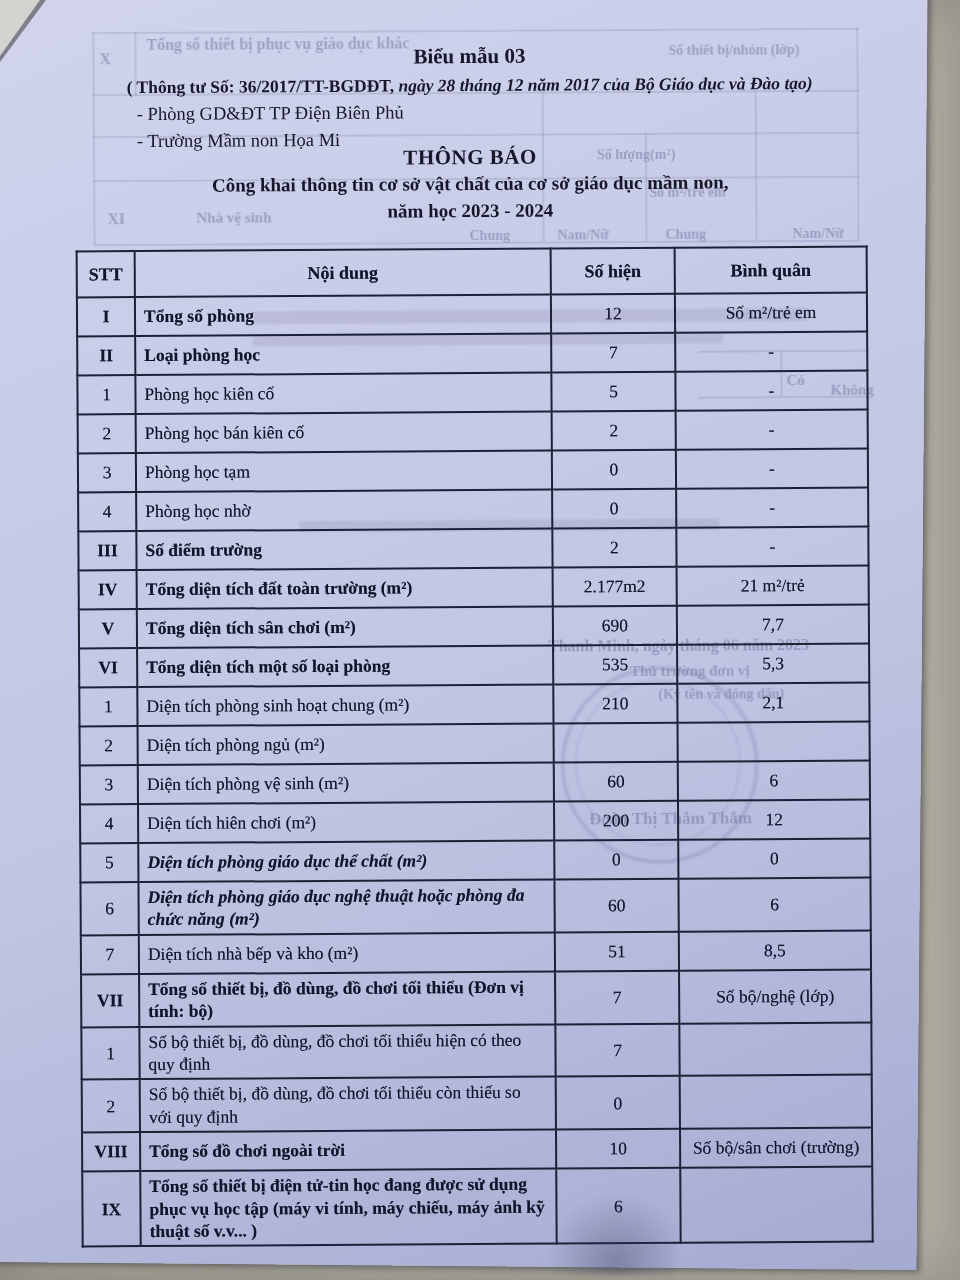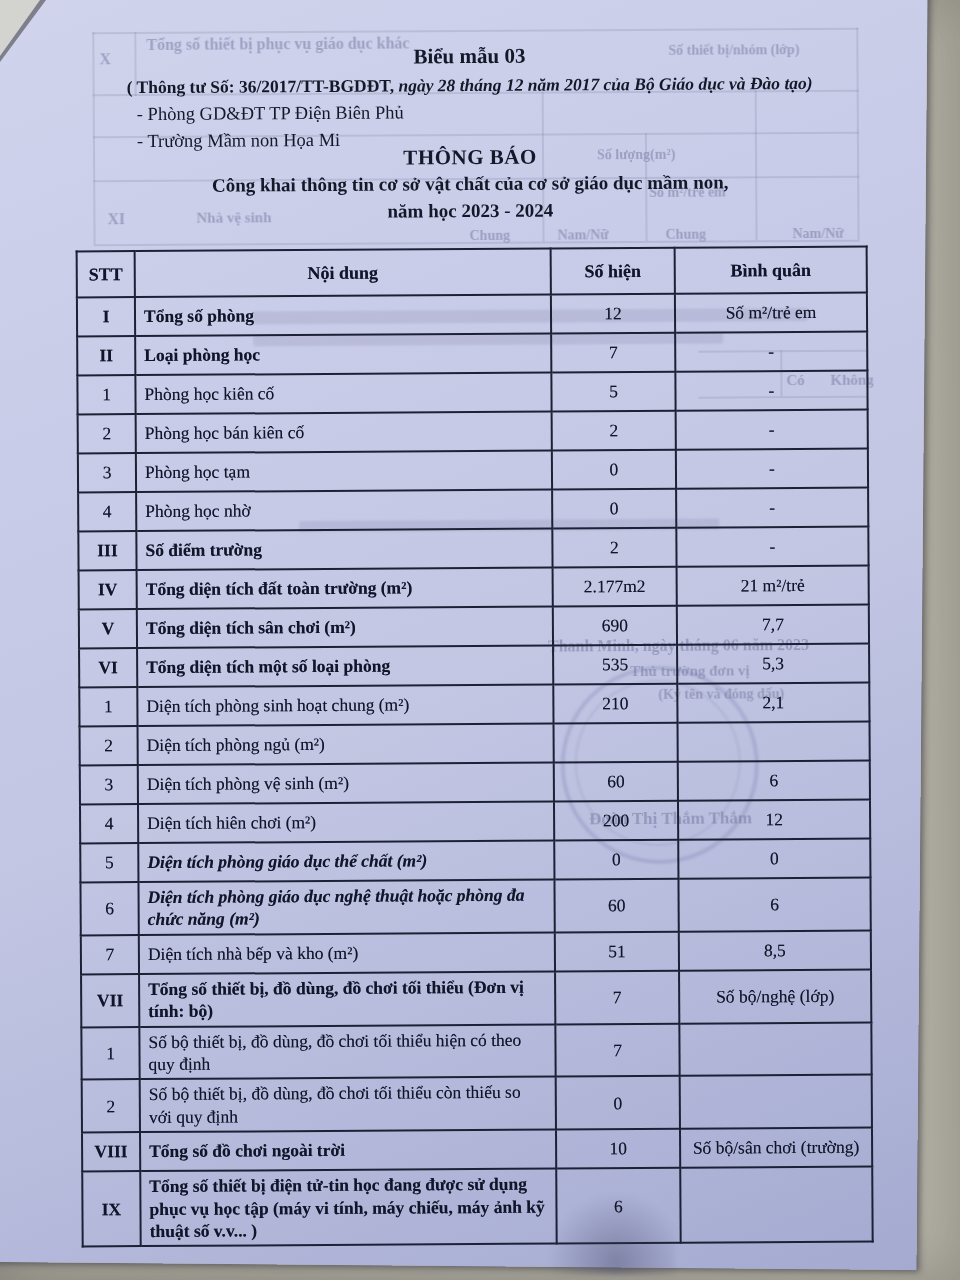--- a/index.html
+++ b/index.html
@@ -90,21 +90,21 @@
         <span class="ghost-text" style="left: 672px; top: 44px; font-size: 14px;">Số thiết bị/nhóm (lớp)</span>
         <span class="ghost-text" style="left: 552px; top: 148px; font-size: 14px; margin-left: 48px;">Số lượng(m²)</span>
         <span class="ghost-text" style="left: 652px; top: 186px; font-size: 14px;">Số m²/trẻ em</span>
         <span class="ghost-text" style="left: 110px; top: 208px; font-size: 16px;">XI</span>
         <span class="ghost-text" style="left: 185px; top: 208px; font-size: 15px; margin-left: 14px;">Nhà vệ sinh</span>
         <span class="ghost-text" style="left: 472px; top: 228px; font-size: 14px;">Chung</span>
         <span class="ghost-text" style="left: 560px; top: 228px; font-size: 14px;">Nam/Nữ</span>
         <span class="ghost-text" style="left: 668px; top: 228px; font-size: 14px;">Chung</span>
         <span class="ghost-text" style="left: 795px; top: 228px; font-size: 14px;">Nam/Nữ</span>
         <span class="ghost-text" style="left: 788px; top: 374px; font-size: 15px;">Có</span>
-        <span class="ghost-text" style="left: 832px; top: 374px; font-size: 15px;">Không</span>
+        <span class="ghost-text" style="left: 832px; top: 384px; font-size: 15px;">Không</span>
         <span class="ghost-text" style="left: 548px; top: 638px; font-size: 16px;">Thanh Minh, ngày     tháng 06 năm 2023</span>
         <span class="ghost-text" style="left: 630px; top: 664px; font-size: 15px;">Thủ trường đơn vị</span>
         <span class="ghost-text" style="left: 658px; top: 688px; font-size: 14px;">(Ký tên và đóng dấu)</span>
         <span class="ghost-text" style="left: 588px; top: 810px; font-size: 17px;">Đoàn Thị Thắm Thắm</span>
       </div>
 
     <div class="doc-header">
       <div class="hline form-label">Biểu mẫu 03</div>
       <div class="hline circular"><span>( Thông tư Số: 36/2017/TT-BGDĐT, </span><span class="it">ngày 28 tháng 12 năm 2017 của Bộ Giáo dục và Đào tạo)</span></div>
       <div class="dept dept1">- Phòng GD&amp;ĐT TP Điện Biên Phủ</div>

